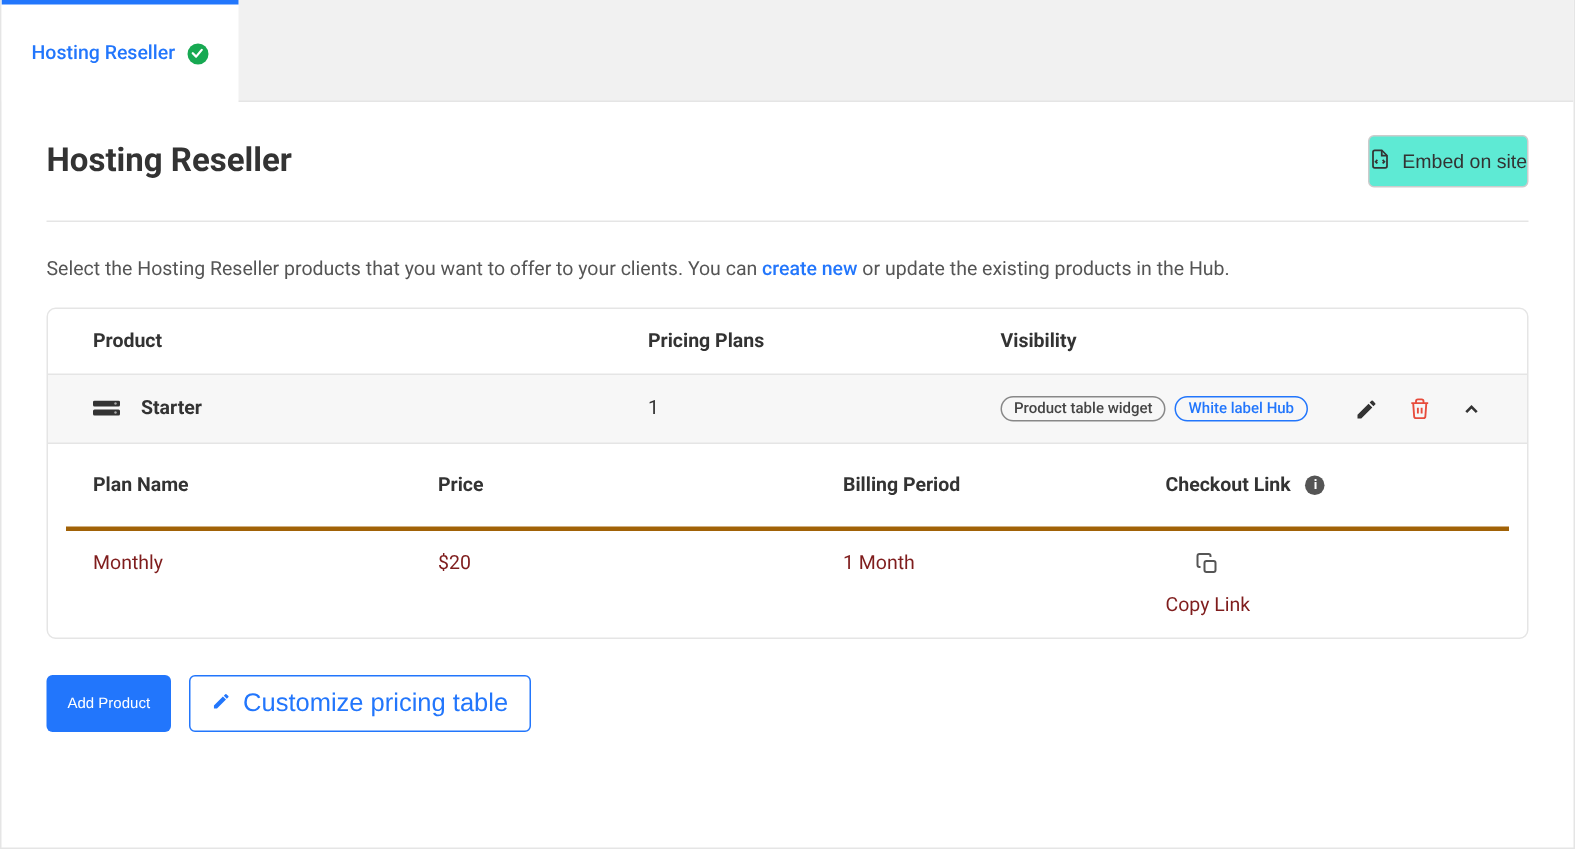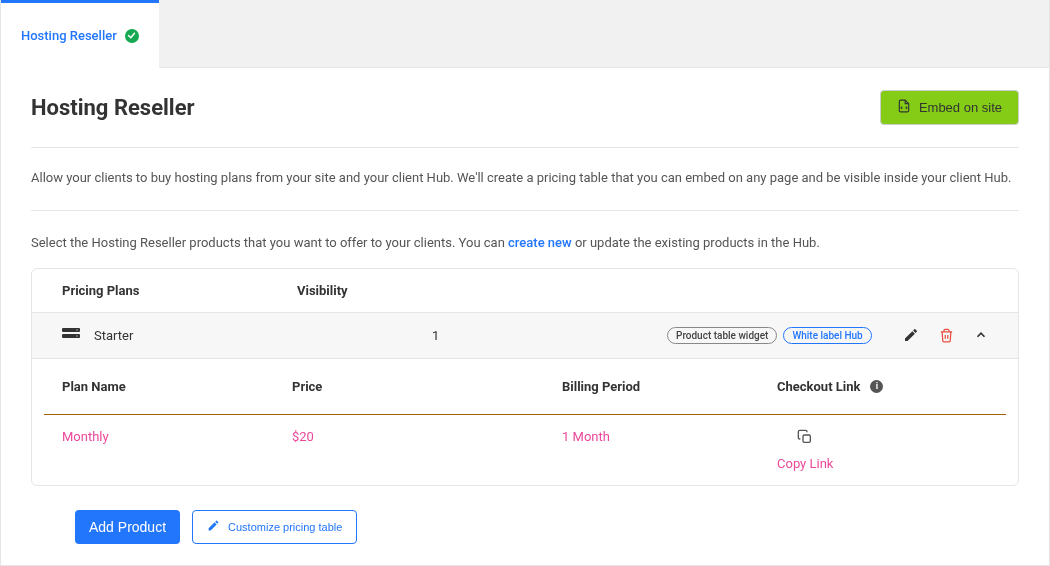--- a/index.html
+++ b/index.html
@@ -7,58 +7,58 @@
     .page-wrap { width: 1050px; height: 566px; border: 1px solid #e5e5e5; border-top: none; overflow: hidden; }
     
     .tabs-bar { background: #f1f1f1; height: 68px; border-bottom: 1px solid #e5e5e5; }
     .tab { display: inline-flex; align-items: center; gap: 8px; background: #fff; height: 68px; padding: 0 20px; border-top: 3px solid #2276fc; color: #2276fc; font-weight: 500; font-size: 13px; }
     .check-icon { width: 14px; height: 14px; background: #17a952; border-radius: 50%; display: inline-flex; align-items: center; justify-content: center; }
     .check-icon svg { width: 9px; height: 9px; }
     
     .main { padding: 22px 30px 0 30px; }
     .title-row { display: flex; justify-content: space-between; align-items: center; padding-bottom: 22px; border-bottom: 1px solid #e5e5e5; }
     .page-title { font-size: 22px; font-weight: 700; color: #333; }
-    .embed-btn { display: inline-flex; align-items: center; gap: 8px; padding: 8px 16px; border: 1px solid #ccc; border-radius: 4px; background: #84cc16; font-size: 13px; font-weight: 500; color: #333; cursor: pointer; }
+    .embed-btn { display: inline-flex; align-items: center; gap: 8px; padding: 8px 0; border: 1px solid #ccc; border-radius: 4px; background: #5eead4; font-size: 13px; font-weight: 500; color: #333; cursor: pointer; }
     
     .intro { padding: 20px 0 22px 0; font-size: 13px; color: #555; line-height: 1.5; border-bottom: 1px solid #e5e5e5; }
     
     .section { padding: 24px 0 20px 0; }
     .section-title { font-size: 14px; font-weight: 700; margin-bottom: 6px; color: #333; }
     .section-desc { font-size: 13px; color: #555; }
     .link { color: #2276fc; font-weight: 500; cursor: pointer; }
     
     .products-table { margin-top: 18px; border: 1px solid #e5e5e5; border-radius: 6px; overflow: hidden; }
     .pt-header { display: flex; padding: 14px 30px; font-weight: 700; font-size: 13px; color: #333; border-bottom: 1px solid #e5e5e5; }
     .col-product { flex: 0 0 370px; }
     .col-pricing { flex: 0 0 235px; }
     .col-visibility { flex: 1; }
     
     .pt-row { display: flex; align-items: center; padding: 14px 30px; background: #f7f7f7; border-bottom: 1px solid #e5e5e5; }
-    .pt-row .col-product { display: flex; align-items: flex-start; gap: 14px; font-weight: 400; }
+    .pt-row .col-product { display: flex; align-items: center; gap: 14px; font-weight: 700; }
     .server-icon { width: 18px; height: 12px; display: inline-block; }
     .badges { display: inline-flex; gap: 6px; }
     .badge { padding: 2px 8px; border-radius: 10px; font-size: 10px; font-weight: 500; white-space: nowrap; }
     .badge-grey { border: 1px solid #888; color: #444; }
     .badge-blue { border: 1px solid #2276fc; color: #2276fc; }
     .row-actions { display: inline-flex; align-items: center; gap: 20px; margin-left: auto; }
     .icon-btn { cursor: pointer; display: inline-flex; }
     
     .sub-table { margin: 0 12px; }
-    .sub-header { display: flex; padding: 20px 18px; font-weight: 700; font-size: 13px; color: #333; border-bottom: 1px solid #a16207; }
-    .sub-row { display: flex; padding: 14px 18px; font-size: 13px; color: #ec4899; }
+    .sub-header { display: flex; padding: 20px 18px; font-weight: 700; font-size: 13px; color: #333; border-bottom: 3px solid #a16207; }
+    .sub-row { display: flex; padding: 14px 18px; font-size: 13px; color: #7f1d1d; }
     .sc-name { flex: 0 0 230px; }
     .sc-price { flex: 0 0 270px; }
     .sc-period { flex: 0 0 215px; }
     .sc-link { flex: 1; display: flex; align-items: center; gap: 6px; }
     .info-icon { width: 13px; height: 13px; background: #555; border-radius: 50%; display: inline-flex; align-items: center; justify-content: center; color: #fff; font-size: 9px; font-weight: 700; margin-left: 4px; }
     .copy-link { display: inline-flex; align-items: center; gap: 8px; cursor: pointer; flex-direction: column; }
     
     .footer-actions { display: flex; gap: 12px; margin-top: 24px; padding-bottom: 10px; }
-    .btn-primary { background: #2276fc; color: #fff; border: none; padding: 9px 14px; border-radius: 4px; font-size: 14px; font-weight: 500; cursor: pointer; margin-left: 44px; }
-    .btn-outline { background: #fff; color: #2276fc; border: 1px solid #2276fc; padding: 8px 14px; border-radius: 4px; font-size: 11px; font-weight: 500; cursor: pointer; display: inline-flex; align-items: center; gap: 8px; }
+    .btn-primary { background: #2276fc; color: #fff; border: none; padding: 9px 14px; border-radius: 4px; font-size: 10px; font-weight: 500; cursor: pointer; }
+    .btn-outline { background: #fff; color: #2276fc; border: 1px solid #2276fc; padding: 8px 14px; border-radius: 4px; font-size: 17px; font-weight: 500; cursor: pointer; display: inline-flex; align-items: center; gap: 8px; }
   </style>
 </head>
 <body>
 
 <div class="page-wrap">
   <div class="tabs-bar">
     <div class="tab">
       <span>Hosting Reseller</span>
       <span class="check-icon">
         <svg viewBox="0 0 12 12">
@@ -77,29 +77,29 @@
               <path d="M14 2H6a2 2 0 0 0-2 2v16a2 2 0 0 0 2 2h12a2 2 0 0 0 2-2V8z"></path>
               <polyline points="14 2 14 8 20 8"></polyline>
               <polyline points="9 13 7 15 9 17"></polyline>
               <polyline points="15 13 17 15 15 17"></polyline>
             </svg>
         </span>
         <span>Embed on site</span>
       </button>
     </div>
 
-    <p class="intro">Allow your clients to buy hosting plans from your site and your client Hub. We'll create a pricing table that you can embed on any page and be visible inside your client Hub.</p>
 
     <div class="section">
       <div class="section-desc">
         <span>Select the Hosting Reseller products that you want to offer to your clients. You can </span><span class="link">create new</span><span> or update the existing products in the Hub.</span>
       </div>
 
       <div class="products-table">
         <div class="pt-header">
+          <div class="col-product">Product</div>
           <div class="col-pricing">Pricing Plans</div>
           <div class="col-visibility">Visibility</div>
         </div>
 
         <div class="pt-row">
           <div class="col-product">
             <span class="server-icon">
               <svg width="18" height="12" viewBox="0 0 18 12">
                   <rect x="0" y="0" width="18" height="4" fill="#333" rx="1"></rect>
                   <rect x="0" y="6" width="18" height="4" fill="#333" rx="1"></rect>

